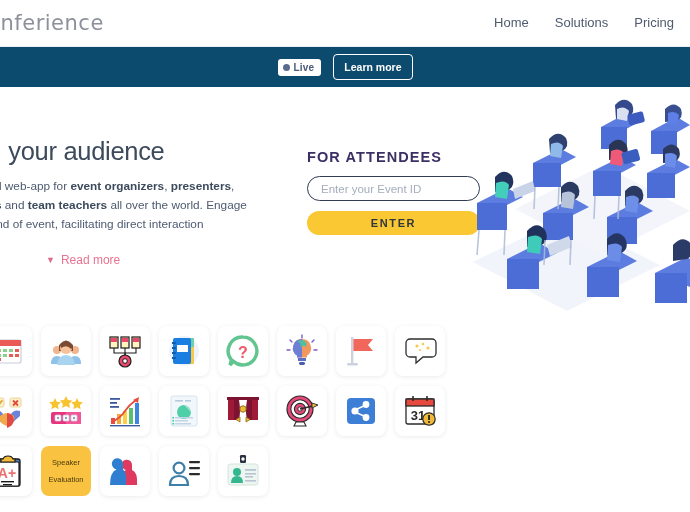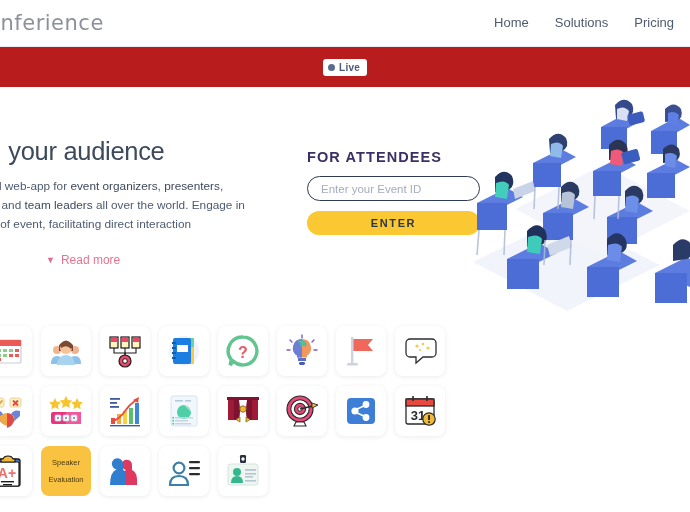--- a/index.html
+++ b/index.html
@@ -52,21 +52,21 @@
     white-space: nowrap;
     cursor: pointer;
   }
 
   
   #banner {
     position: absolute;
     top: 47px; left: 0;
     width: 690px;
     height: 40px;
-    background: #b91c1c;
+    background: #0c4a6e;
     display: flex;
     align-items: center;
     justify-content: center;
     gap: 12px;
   }
   #live-badge {
     display: flex;
     align-items: center;
     gap: 4px;
     background: #ffffff;
@@ -126,21 +126,21 @@
     letter-spacing: -0.3px;
     white-space: nowrap;
   }
   #hero-para {
     margin-top: 11px;
     font-size: 11.8px;
     line-height: 19px;
     color: #4d5a70;
     width: 300px;
   }
-  #hero-para b { font-weight: normal; color: #3c4a5c; }
+  #hero-para b { font-weight: bold; color: #3c4a5c; }
   #read-more {
     position: absolute;
     left: 46px;
     top: 166px;
     display: flex;
     align-items: center;
     gap: 6px;
     cursor: pointer;
   }
   #read-more-chevron {
@@ -253,27 +253,28 @@
       <div class="nav-link">Solutions</div>
       <div class="nav-link">Pricing</div>
     </div>
   </div>
 
   <div id="banner">
     <div id="live-badge">
       <span id="live-dot"></span>
       <span id="live-text">Live</span>
     </div>
+    <button id="learn-more">Learn more</button>
   </div>
 
   <div id="hero">
 
     <div id="hero-copy">
       <div id="hero-title">Feel your audience</div>
-      <div id="hero-para">The ideal web-app for <b>event organizers</b>, <b>presenters</b>, <b>teachers</b> and <b>team leaders</b> all over the world. Engage in any kind of event, facilitating direct interaction</div>
+      <div id="hero-para">The ideal web-app for <b>event organizers</b>, <b>presenters</b>, <b>teachers</b> and <b>team teachers</b> all over the world. Engage in any kind of event, facilitating direct interaction</div>
     </div>
 
     <div id="read-more">
       <span id="read-more-chevron">▼</span>
       <span id="read-more-label">Read more</span>
     </div>
 
     <div id="attendee-box">
       <div id="attendee-heading">FOR ATTENDEES</div>
       <input id="event-id-input" type="text" placeholder="Enter your Event ID" style="">

